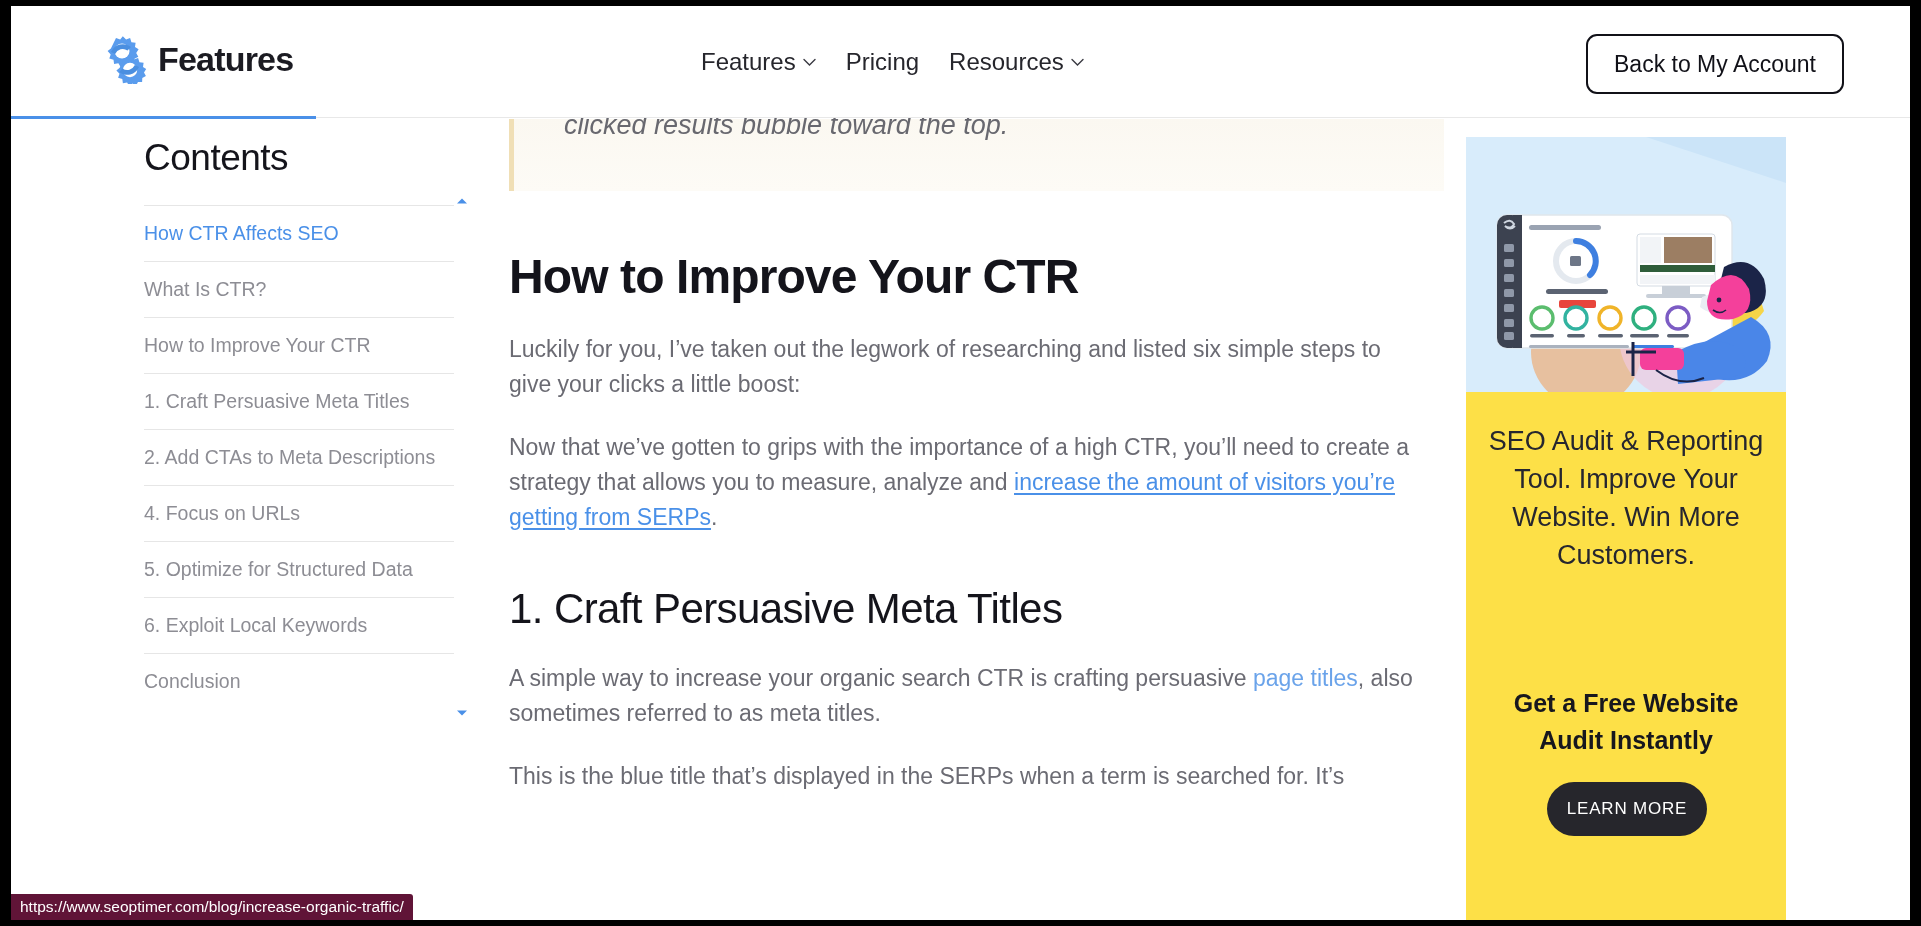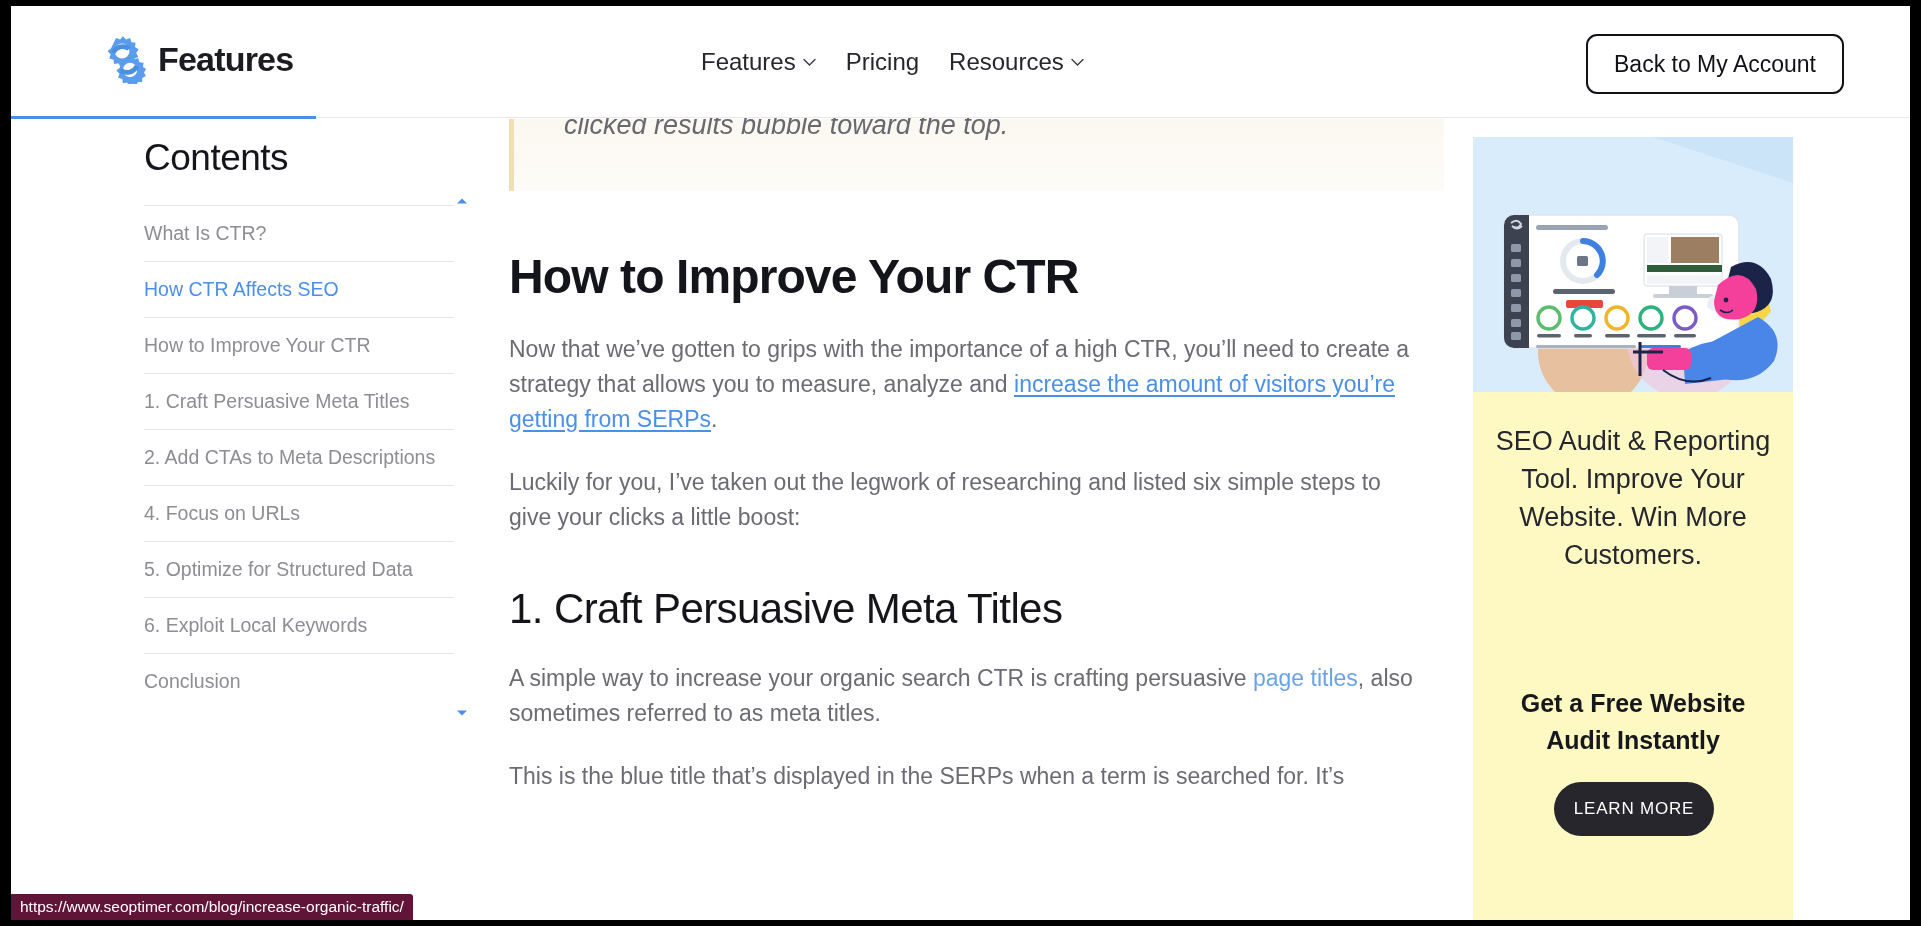--- a/index.html
+++ b/index.html
@@ -120,23 +120,22 @@
   .link-u {
     color: #4a90e8; text-decoration: underline;
     text-underline-offset: 3px; cursor: pointer;
   }
   .link-p { color: #6aa3ea; text-decoration: none; cursor: pointer; }
 
   
   #ad {
     position: absolute; left: 1455px; top: 131px;
     width: 320px; height: 783px;
-    background: #fef9c3;
+    background: #fde047;
     overflow: hidden;
-    margin-left: 7px;
   }
   #ad-illus { position: absolute; left: 0; top: 0; width: 320px; height: 255px; }
   #ad-head {
     position: absolute; left: 14px; top: 285px; width: 292px;
     text-align: center; font-size: 27px; line-height: 38px;
     color: #26262f; font-weight: 400;
   }
   #ad-sub {
     position: absolute; left: 14px; top: 548px; width: 292px;
     text-align: center; font-size: 25px; line-height: 37px;
@@ -208,22 +207,22 @@
 
     <div id="read-progress"></div>
   </div>
 
   <aside id="toc">
     <div id="toc-title">Contents</div>
     <div id="toc-list">
       <svg id="toc-arrow-up" class="toc-arrow" viewBox="0 0 16 10">
         <path d="M3 7.5 L8 2.5 L13 7.5 Z" fill="#4a90e8"></path>
       </svg>
+      <div class="toc-item active"><span>How CTR Affects SEO</span></div>
       <div class="toc-item"><span>What Is CTR?</span></div>
-      <div class="toc-item active"><span>How CTR Affects SEO</span></div>
       <div class="toc-item"><span>How to Improve Your CTR</span></div>
       <div class="toc-item"><span>1. Craft Persuasive Meta Titles</span></div>
       <div class="toc-item"><span>2. Add CTAs to Meta Descriptions</span></div>
       <div class="toc-item"><span>4. Focus on URLs</span></div>
       <div class="toc-item"><span>5. Optimize for Structured Data</span></div>
       <div class="toc-item"><span>6. Exploit Local Keywords</span></div>
       <div class="toc-item"><span>Conclusion</span></div>
       <svg id="toc-arrow-down" class="toc-arrow" viewBox="0 0 16 10">
         <path d="M3 2.5 L8 7.5 L13 2.5 Z" fill="#4a90e8"></path>
       </svg>
@@ -231,23 +230,23 @@
   </aside>
 
   <main id="article">
 
     <blockquote id="quote">
       <div id="quote-text">clicked results bubble toward the top.</div>
     </blockquote>
 
     <h2 class="h2">How to Improve Your CTR</h2>
 
+    <p class="para">Luckily for you, I’ve taken out the legwork of researching and listed six simple steps to give your clicks a little boost:</p>
+
     <p class="para"><span>Now that we’ve gotten to grips with the importance of a high CTR, you’ll need to create a strategy that allows you to measure, analyze and </span><a class="link-u">increase the amount of visitors you’re getting from SERPs</a><span>.</span></p>
-
-    <p class="para">Luckily for you, I’ve taken out the legwork of researching and listed six simple steps to give your clicks a little boost:</p>
 
     <h3 class="h3">1. Craft Persuasive Meta Titles</h3>
 
     <p class="para"><span>A simple way to increase your organic search CTR is crafting persuasive </span><a class="link-p">page titles</a><span>, also sometimes referred to as meta titles.</span></p>
 
     <p class="para">This is the blue title that’s displayed in the SERPs when a term is searched for. It’s</p>
   </main>
 
   <aside id="ad">
     <svg id="ad-illus" viewBox="0 0 320 255">

